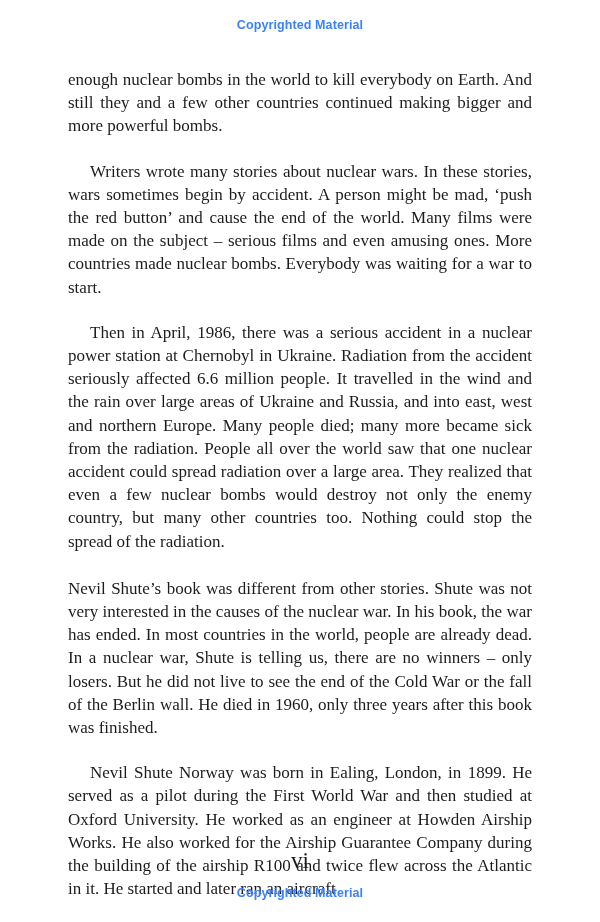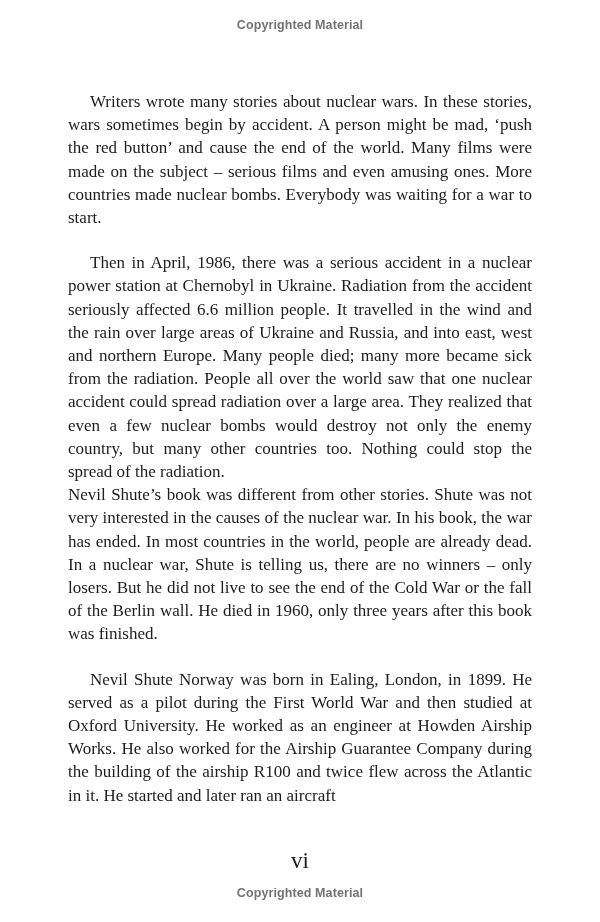--- a/index.html
+++ b/index.html
@@ -14,56 +14,57 @@
   }
   .notice {
     position: absolute;
     left: 0;
     width: 100%;
     text-align: center;
     font-family: "Liberation Sans", "DejaVu Sans", sans-serif;
     font-size: 12.5px;
     font-weight: 700;
     letter-spacing: 0.1px;
-    color: #737373;
+    color: #3b82f6;
   }
   .notice.top { top: 18px; }
   .notice.bottom { top: 886px; }
   .text-block {
     position: absolute;
     left: 68px;
     top: 68px;
     width: 464px;
     color: #1c1c1c;
     font-size: 17px;
     line-height: 23.2px;
     text-align: justify;
   }
   .text-block p { text-align: justify; }
   .text-block p.indent { text-indent: 22px; margin-top: 22px; }
-  .text-block p.section-break { }
+  .text-block p.section-break { margin-top: 24px; }
   .page-number {
     position: absolute;
     left: 0;
     top: 848px;
     width: 100%;
     text-align: center;
     color: #1c1c1c;
     font-size: 23px;
     font-family: "Liberation Serif", "DejaVu Serif", serif;
   }
 </style>
 </head>
 <body>
 
 <div class="page">
 
   <div class="notice top">Copyrighted Material</div>
 
   <div class="text-block">
+    <p>enough nuclear bombs in the world to kill everybody on Earth. And still they and a few other countries continued making bigger and more powerful bombs.</p>
     <p class="indent">Writers wrote many stories about nuclear wars. In these stories, wars sometimes begin by accident. A person might be mad, ‘push the red button’ and cause the end of the world. Many films were made on the subject – serious films and even amusing ones. More countries made nuclear bombs. Everybody was waiting for a war to start.</p>
     <p class="indent">Then in April, 1986, there was a serious accident in a nuclear power station at Chernobyl in Ukraine. Radiation from the accident seriously affected 6.6 million people. It travelled in the wind and the rain over large areas of Ukraine and Russia, and into east, west and northern Europe. Many people died; many more became sick from the radiation. People all over the world saw that one nuclear accident could spread radiation over a large area. They realized that even a few nuclear bombs would destroy not only the enemy country, but many other countries too. Nothing could stop the spread of the radiation.</p>
     <p class="section-break">Nevil Shute’s book was different from other stories. Shute was not very interested in the causes of the nuclear war. In his book, the war has ended. In most countries in the world, people are already dead. In a nuclear war, Shute is telling us, there are no winners – only losers. But he did not live to see the end of the Cold War or the fall of the Berlin wall. He died in 1960, only three years after this book was finished.</p>
     <p class="indent">Nevil Shute Norway was born in Ealing, London, in 1899. He served as a pilot during the First World War and then studied at Oxford University. He worked as an engineer at Howden Airship Works. He also worked for the Airship Guarantee Company during the building of the airship R100 and twice flew across the Atlantic in it. He started and later ran an aircraft</p>
   </div>
 
   <div class="page-number">vi</div>
 
   <div class="notice bottom">Copyrighted Material</div>
 

